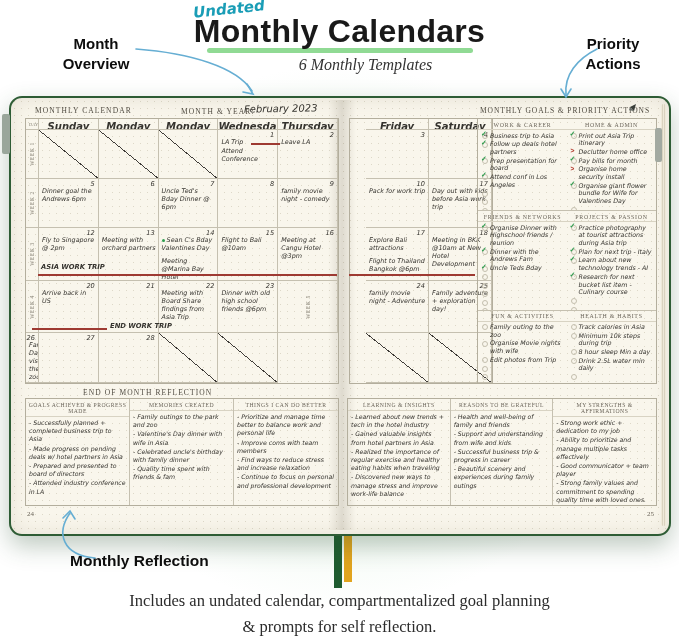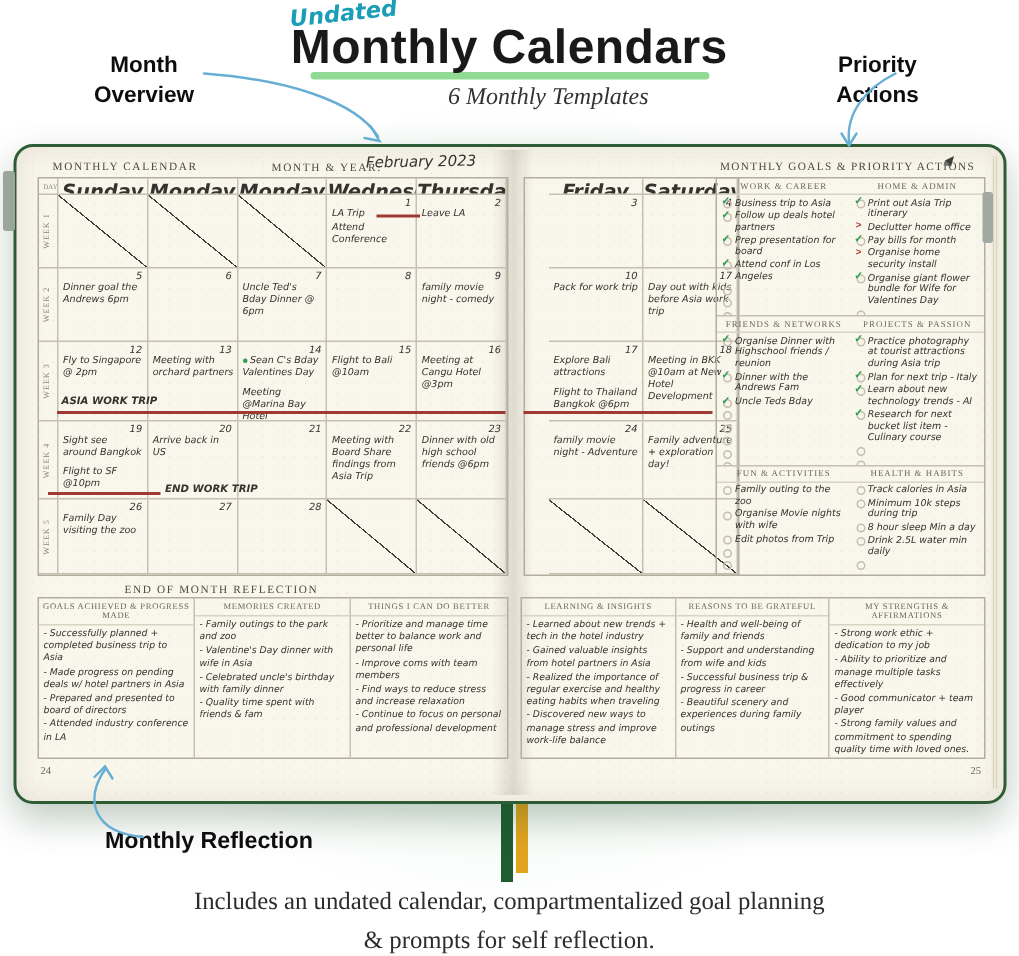--- a/index.html
+++ b/index.html
@@ -13,21 +13,21 @@
            font-style:italic;font-weight:bold;font-size:15px;color:#1a9db6;transform:rotate(-6deg);z-index:4;}
   #main-title{position:absolute;left:0;right:0;top:13px;text-align:center;font-weight:700;
               font-size:32px;letter-spacing:0.3px;color:#191919;z-index:4;}
   #title-underline{position:absolute;left:207px;top:48px;width:266px;height:4.5px;
                    background:#84d688;border-radius:3px;opacity:.9;z-index:3;}
   #subtitle{position:absolute;left:4px;right:0;top:56px;text-align:center;
             font-family:"Liberation Serif",serif;font-style:italic;font-size:16px;color:#333;z-index:4;margin-left:48px;}
   .callout{position:absolute;font-weight:700;font-size:15px;line-height:1.35;color:#0d0d0d;
            text-align:center;z-index:4;}
   #co-month{left:48px;top:34px;width:96px;}
-  #co-priority{left:538px;top:34px;width:94px;}
+  #co-priority{left:566px;top:34px;width:94px;}
   #co-reflect{left:70px;top:551px;width:160px;text-align:left;font-size:15.5px;}
   #arrows{position:absolute;left:0;top:0;width:679px;height:637px;z-index:5;pointer-events:none;}
 
   
   #book{position:absolute;left:9px;top:96px;width:658px;height:436px;background:#f9f6ec;
         background-image:radial-gradient(#ddd8c8 0.5px,transparent 0.6px);background-size:7px 7px;
         border:2px solid #2e5c35;border-radius:13px;z-index:2;
         box-shadow:0 10px 24px rgba(40,80,45,0.30), inset 0 0 20px rgba(120,110,80,0.15);}
   #spine{position:absolute;left:317px;top:2px;width:28px;height:430px;
          background:linear-gradient(to right,rgba(0,0,0,0),rgba(60,50,30,0.14),rgba(0,0,0,0));}
@@ -41,21 +41,21 @@
   .hand{font-family:"DejaVu Sans",sans-serif;font-style:italic;color:#35332e;}
 
   
   .cal{position:absolute;display:grid;grid-template-rows:11px 49px 49px 53px 52px 50px;
        border:1px solid #b3ae9d;}
   #cal-left{left:14px;top:20px;width:312px;grid-template-columns:13px repeat(5,1fr);}
   #cal-right{left:338px;top:20px;width:126px;grid-template-columns:repeat(2,1fr);padding-left:16px;}
   .cc{border-right:0.6px solid #c5c0b0;border-bottom:0.6px solid #c5c0b0;position:relative;
       overflow:hidden;padding:8px 2px 2px 3px;}
   .cc.cross{background-image:linear-gradient(to top right,transparent 49.2%,#3f3c38 49.2%,#3f3c38 50.3%,transparent 50.3%);}
-  .hd{font-size:13px;font-weight:bold;text-align:center;padding:2px 0 0 0;}
+  .hd{font-size:10px;font-weight:bold;text-align:center;padding:2px 0 0 0;}
   .corner{font-family:"Liberation Serif",serif;font-size:4.5px;color:#8a8578;text-align:center;padding-top:3px;}
   .wk{display:flex;align-items:center;justify-content:center;padding:0;}
   .wk span{transform:rotate(-90deg);white-space:nowrap;font-family:"Liberation Serif",serif;
            font-size:5.5px;letter-spacing:0.6px;color:#8a8578;}
   .dt{position:absolute;top:0.5px;right:3px;font-size:6.6px;}
   .bk{font-size:6.4px;line-height:1.25;margin-bottom:1px;}
   .dotg{display:inline-block;width:3.5px;height:3.5px;border-radius:50%;background:#2e9e4f;margin-right:1.5px;}
 
   
   .redline{position:absolute;height:1.6px;background:#9e3a32;z-index:3;}
@@ -211,25 +211,20 @@
         <div class="bk hand">Flight to Bali @10am</div>
       </div>
       <div class="cc">
         <span class="dt hand">16</span>
         <div class="bk hand">Meeting at Cangu Hotel @3pm</div>
       </div>
       <div class="cc wk">
         <span>WEEK 4</span>
       </div>
       <div class="cc">
-        <span class="dt hand">19</span>
-        <div class="bk hand">Sight see around Bangkok</div>
-        <div class="bk hand" style="margin-top: 5px;">Flight to SF @10pm</div>
-      </div>
-      <div class="cc">
         <span class="dt hand">20</span>
         <div class="bk hand">Arrive back in US</div>
       </div>
       <div class="cc">
         <span class="dt hand">21</span>
       </div>
       <div class="cc">
         <span class="dt hand">22</span>
         <div class="bk hand">Meeting with Board Share findings from Asia Trip</div>
       </div>

